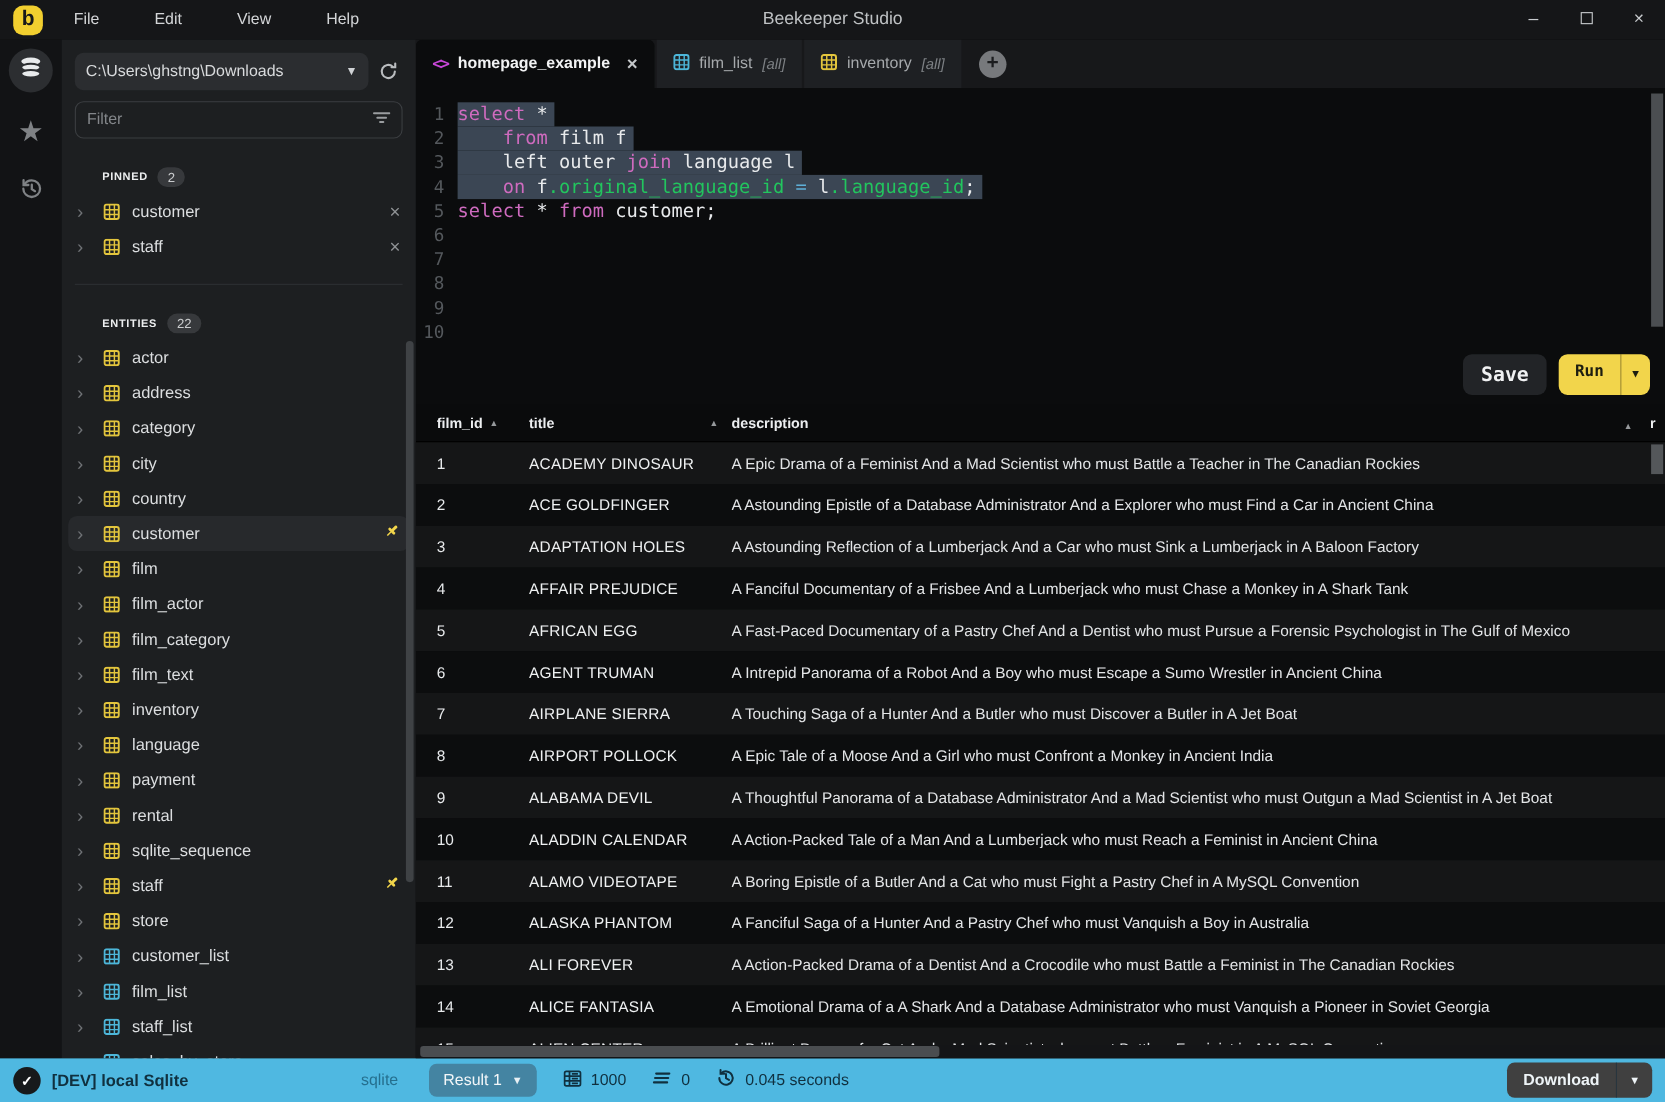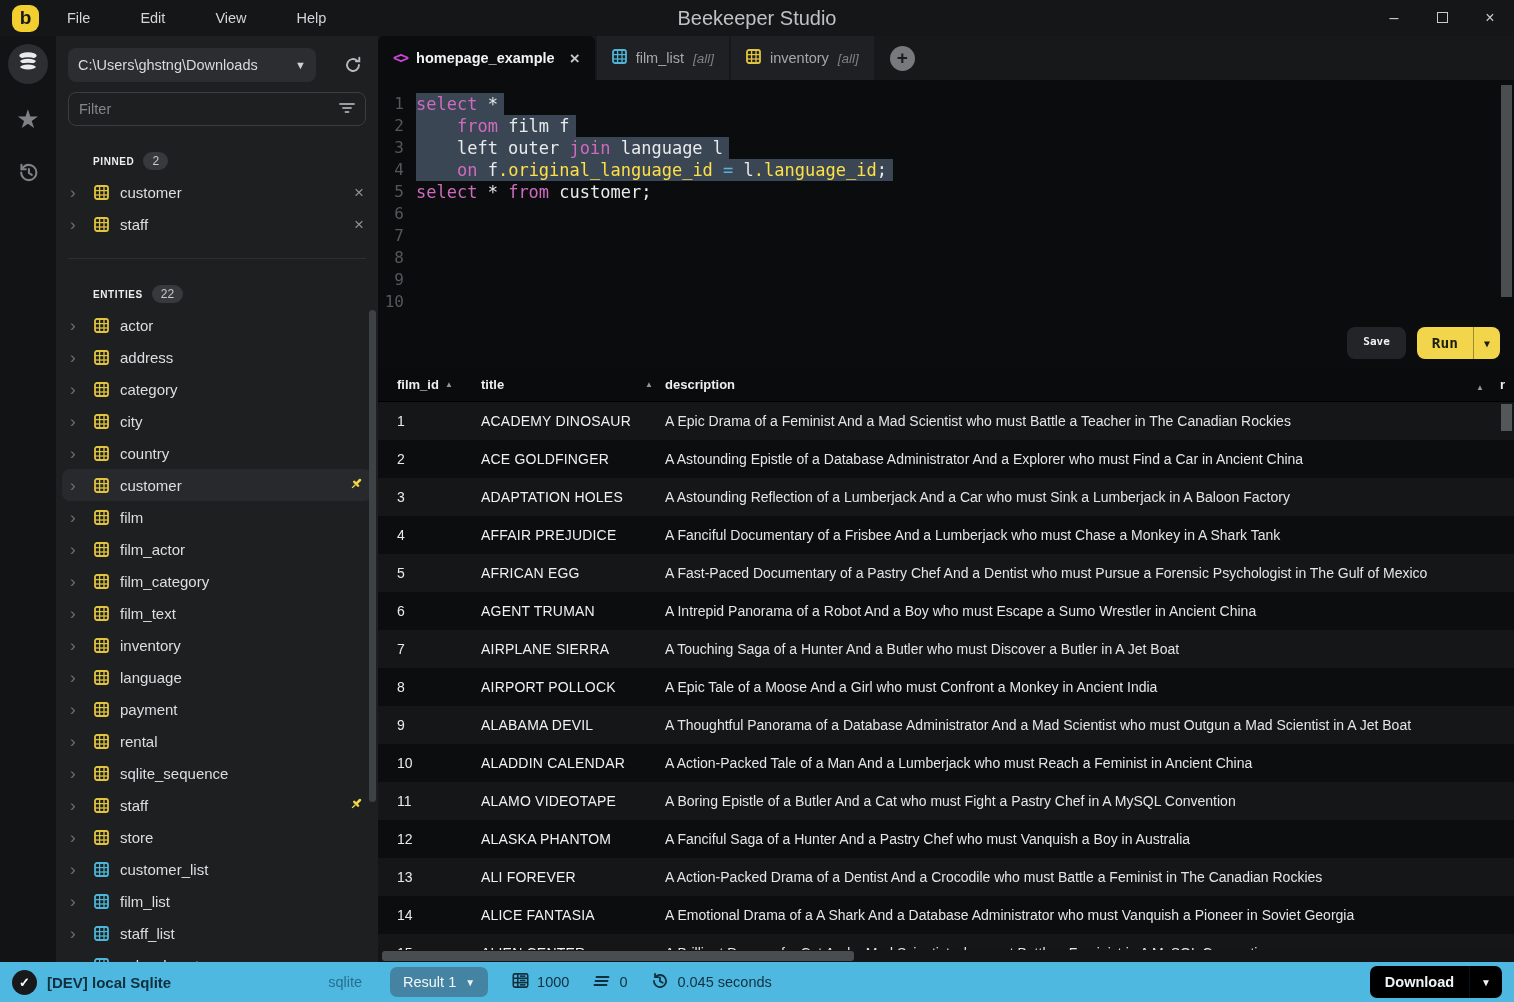--- a/index.html
+++ b/index.html
@@ -9,33 +9,33 @@
     font-family:"Liberation Sans", sans-serif;
     -webkit-user-select:none;
   }
   
   .titlebar { height:36px; background:#151618; display:flex; align-items:center; position:relative; }
   .logo { width:27px; height:27px; border-radius:9px; background:#f2cf2f; color:#17181a;
           font-weight:bold; display:flex; align-items:center; justify-content:center;
           font-size:19px; margin-left:12px; }
   .menus { display:flex; margin-left:16px; gap:26px; }
   .menu-item { padding:4px 12px; font-size:14.5px; color:#d3d5d7; }
-  .title-center { position:absolute; left:50%; transform:translateX(-50%); color:#bfc2c4; font-size:20px; }
+  .title-center { position:absolute; left:50%; transform:translateX(-50%); color:#bfc2c4; font-size:16px; }
   .win-controls { margin-left:auto; display:flex; align-items:center; }
   .win-btn { width:48px; text-align:center; color:#c9cccf; font-size:16px; line-height:36px; }
   .max-box { display:inline-block; width:11px; height:11px; border:1.6px solid #c9cccf; }
   
   .app-body { display:flex; height:926px; }
   .rail { width:56px; background:#121315; display:flex; flex-direction:column; align-items:center; padding-top:8px; gap:15px; flex-shrink:0; }
   .rail-item { width:40px; height:40px; border-radius:50%; display:flex; align-items:center; justify-content:center; }
   .rail-item.active { background:#2c2e31; }
   .star-glyph { font-size:26px; color:#7f8285; line-height:1; }
   
   .sidebar { width:322px; background:#1d1f21; position:relative; overflow:hidden; flex-shrink:0; }
-  .conn-row { display:flex; align-items:center; gap:24px; margin:12px 12px 0; }
+  .conn-row { display:flex; align-items:center; gap:5px; margin:12px 12px 0; }
   .conn-select { flex:1; height:34px; background:#2b2d30; border-radius:8px; display:flex; align-items:center; padding:0 10px; font-size:14.5px; color:#d8dadc; min-width:0; }
   .conn-text { flex:1; white-space:nowrap; overflow:hidden; }
   .caret { color:#cfd2d5; font-size:11px; margin-left:6px; }
   .refresh-btn { width:26px; display:flex; justify-content:center; }
   .filter-box { margin:10px 12px 0; height:34px; border:1px solid #3b3e41; border-radius:8px; display:flex; align-items:center; padding:0 10px; }
   .filter-input { flex:1; background:transparent; border:none; outline:none; color:#d946ef; font-size:14.5px; font-family:inherit; }
   .filter-input::placeholder { color:#83868a; }
   .section-h { display:flex; align-items:center; margin:26px 14px 6px; }
   .section-label { font-size:10px; font-weight:bold; color:#eceeef; letter-spacing:0.6px;padding-left:23px; }
   .badge { background:#37393c; color:#c9cbcd; font-size:12px; border-radius:10px; padding:2px 9px; margin-left:9px; }
@@ -58,26 +58,26 @@
   .tab-suffix { font-style:italic; color:#7d8084; font-size:13.5px; }
   .tab-close { color:#c4c7c9; font-size:17px; margin-left:6px; line-height:1; }
   .plus-btn { width:25px; height:25px; border-radius:50%; background:#77797c; color:#1b1c1e; display:flex; align-items:center; justify-content:center; font-size:19px; font-weight:bold; align-self:center; margin-left:16px; }
   
   .editor { height:288px; position:relative; padding-top:13px; font-family:"DejaVu Sans Mono", monospace; font-size:17px; }
   .code-line { display:flex; height:22px; line-height:22px; }
   .gutter-num { width:38px; text-align:right; color:#54585c; padding-right:12px; flex-shrink:0; font-size:16px; }
   .code { white-space:pre; }
   .sel { background:#3b4654; padding-right:6px; }
   .tok-kw { color:#cf6bbf; }
-  .tok-prop { color:#fde047; }
+  .tok-prop { color:#22c55e; }
   .tok-op { color:#5fb0d8; }
   .tok-pl { color:#e8eaec; }
   .ed-scroll { position:absolute; right:2px; top:5px; width:11px; height:212px; background:#4b4e51; }
   .editor-actions { position:absolute; right:14px; bottom:9px; display:flex; gap:11px; }
-  .save-btn { background:#222427; color:#f0f1f2; font-weight:bold; font-size:11px; border-radius:8px; padding:8px 16px; }
+  .save-btn { background:#222427; color:#f0f1f2; font-weight:bold; font-size:18px; border-radius:8px; padding:8px 16px; }
   .run-btn { background:#f2d54b; color:#1d1e10; font-weight:bold; font-size:14.5px; border-radius:8px; display:flex; align-items:stretch; }
   .run-label { padding:8px 15px; }
   .run-caret { border-left:1px solid rgba(0,0,0,0.35); padding:8px 10px; font-size:10px; display:flex; align-items:center; }
   
   .grid-head { height:34px; background:#0a0b0c; display:flex; align-items:center; font-size:13px; font-weight:bold; color:#eceef0; border-bottom:1px solid #000; }
   .col1 { width:103px; padding-left:19px; display:flex; align-items:center; gap:6px; flex-shrink:0; }
   .col2 { width:184px; display:flex; align-items:center; flex-shrink:0; padding-right:12px; }
   .col3 { flex:1; display:flex; align-items:flex-end; min-width:0; padding-right:4px; }
   .sort { font-size:8px; color:#96999c; }
   .partial-col { width:10px; overflow:hidden; margin-left:16px; white-space:nowrap; }
@@ -92,21 +92,21 @@
   .h-thumb { position:absolute; left:4px; top:1px; width:472px; height:10px; background:#4a4d50; border-radius:3px; }
   
   .statusbar { height:40px; background:#4fb8e1; display:flex; align-items:center; font-size:14.5px; color:#10303f; }
   .sb-left { width:378px; display:flex; align-items:center; padding:0 16px 0 12px; flex-shrink:0; }
   .check { width:25px; height:25px; border-radius:50%; background:#17191b; color:#ffffff; display:flex; align-items:center; justify-content:center; font-size:13px; font-weight:bold; flex-shrink:0; }
   .sb-conn { font-weight:bold; margin-left:10px; font-size:15px; }
   .sb-dialect { margin-left:auto; color:#256f8e; }
   .result-btn { background:#4484a2; color:#f2f6f8; border-radius:7px; padding:7px 13px; display:flex; align-items:center; gap:9px; margin-left:12px; }
   .result-caret { font-size:10px; color:#e8f0f4; }
   .sb-item { display:flex; align-items:center; gap:8px; margin-left:24px; }
-  .dl-btn { background:#000000; color:#eef4f7; font-weight:bold; border-radius:7px; display:flex; align-items:stretch; margin-left:auto; margin-right:12px; }
+  .dl-btn { background:#404040; color:#eef4f7; font-weight:bold; border-radius:7px; display:flex; align-items:stretch; margin-left:auto; margin-right:12px; }
   .dl-label { padding:8px 15px; }
   .dl-caret { border-left:1px solid rgba(10,40,60,0.45); padding:8px 11px; font-size:10px; display:flex; align-items:center; }
 </style>
 </head>
 <body>
 
 <div class="titlebar">
   <div class="logo">b</div>
   <div class="menus">
       <div class="menu-item">File</div>

